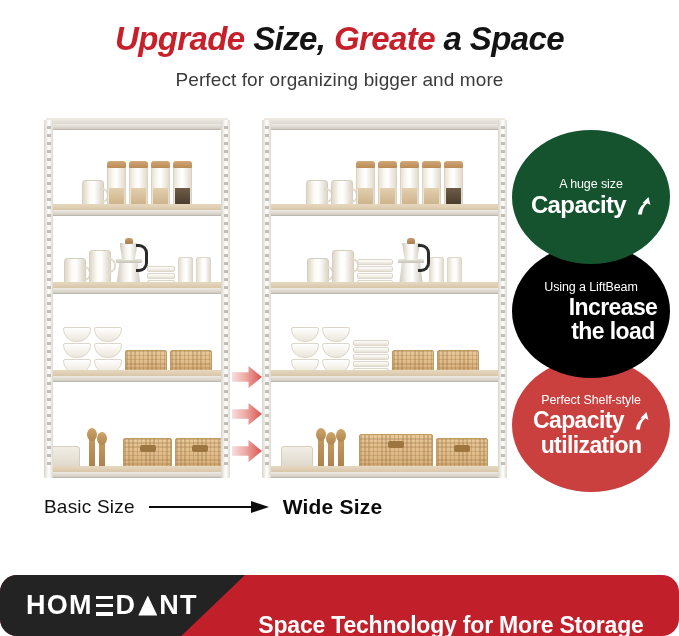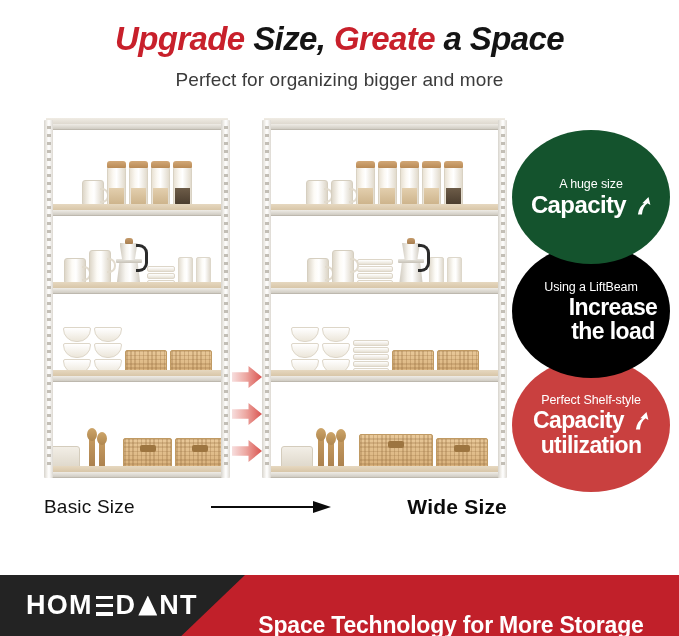--- a/index.html
+++ b/index.html
@@ -296,21 +296,21 @@
   }
 
   
   .caption {
     position: absolute;
     left: 44px; top: 492px;
     width: 463px;
     height: 30px;
     display: flex;
     align-items: center;
-    justify-content: space-between;
+    justify-content: flex-start;
     gap: 14px;
   }
   .cap-basic {
     font-size: 19px;
     font-weight: 400;
     color: #111111;
     letter-spacing: .2px;
   }
   .cap-wide {
     font-size: 21px;
@@ -390,20 +390,21 @@
   }
 
   
   .footer {
     position: absolute;
     left: 0; top: 575px;
     width: 679px;
     height: 61px;
     background: #C1202A;
     overflow: hidden;
+    border-radius: 17px;
   }
   .footer .dark {
     position: absolute;
     left: 0; top: 0;
     width: 245px; height: 61px;
     background: #232323;
     clip-path: polygon(0 0, 100% 0, 74% 100%, 0 100%);
   }
   .brand {
     position: absolute;

